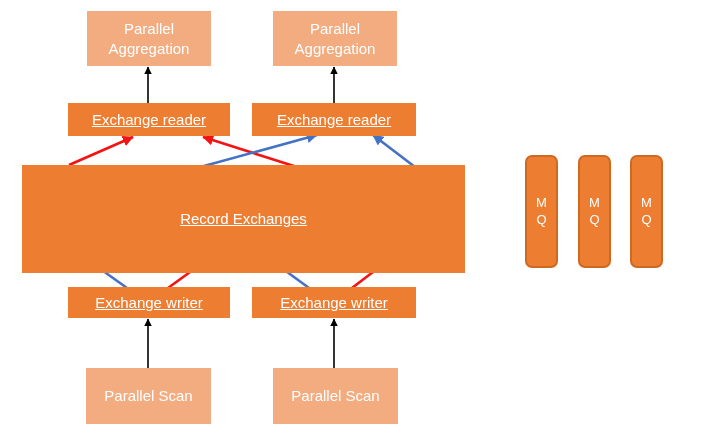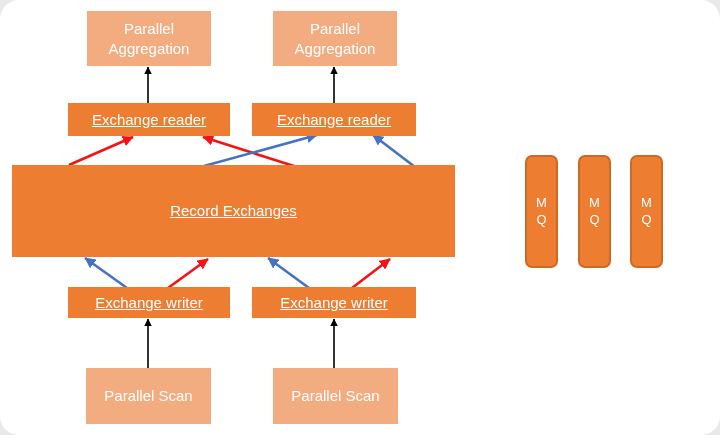--- a/index.html
+++ b/index.html
@@ -5,21 +5,20 @@
   html,body{margin:0;padding:0;}
   body{
     font-family:"Liberation Sans", sans-serif;
     background:#e9e9e9;
   }
   .canvas{
     position:relative;
     width:720px;height:435px;
     background:var(--bg,#ffffff);
     overflow:hidden;
-    border-radius:19px;
   }
   .arrows-layer{
     position:absolute;left:0;top:0;width:720px;height:435px;
     pointer-events:none;
   }
   .node{
     position:absolute;
     display:flex;align-items:center;justify-content:center;
     text-align:center;
     color:var(--text,#ffffff);
@@ -44,21 +43,21 @@
     line-height:1.3;
     text-align:center;
   }
   .light .node-label{padding:0 10px;}
 
   
   #agg1   {left:87px;  top:11px;  width:124px; height:55px;}
   #agg2   {left:273px; top:11px;  width:124px; height:55px;}
   #reader1{left:68px;  top:103px; width:162px; height:33px;}
   #reader2{left:252px; top:103px; width:164px; height:33px;}
-  #record {left:12px;  top:165px; width:443px; height:92px;}
+  #record {left:22px;  top:165px; width:443px; height:108px;}
   #writer1{left:68px;  top:287px; width:162px; height:31px;}
   #writer2{left:252px; top:287px; width:164px; height:31px;}
   #scan1  {left:86px;  top:368px; width:125px; height:56px;}
   #scan2  {left:273px; top:368px; width:125px; height:56px;}
   #mq1    {left:525px; top:155px; width:33px;  height:113px;}
   #mq2    {left:578px; top:155px; width:33px;  height:113px;}
   #mq3    {left:630px; top:155px; width:33px;  height:113px;}
 </style>
 </head>
 <body>

